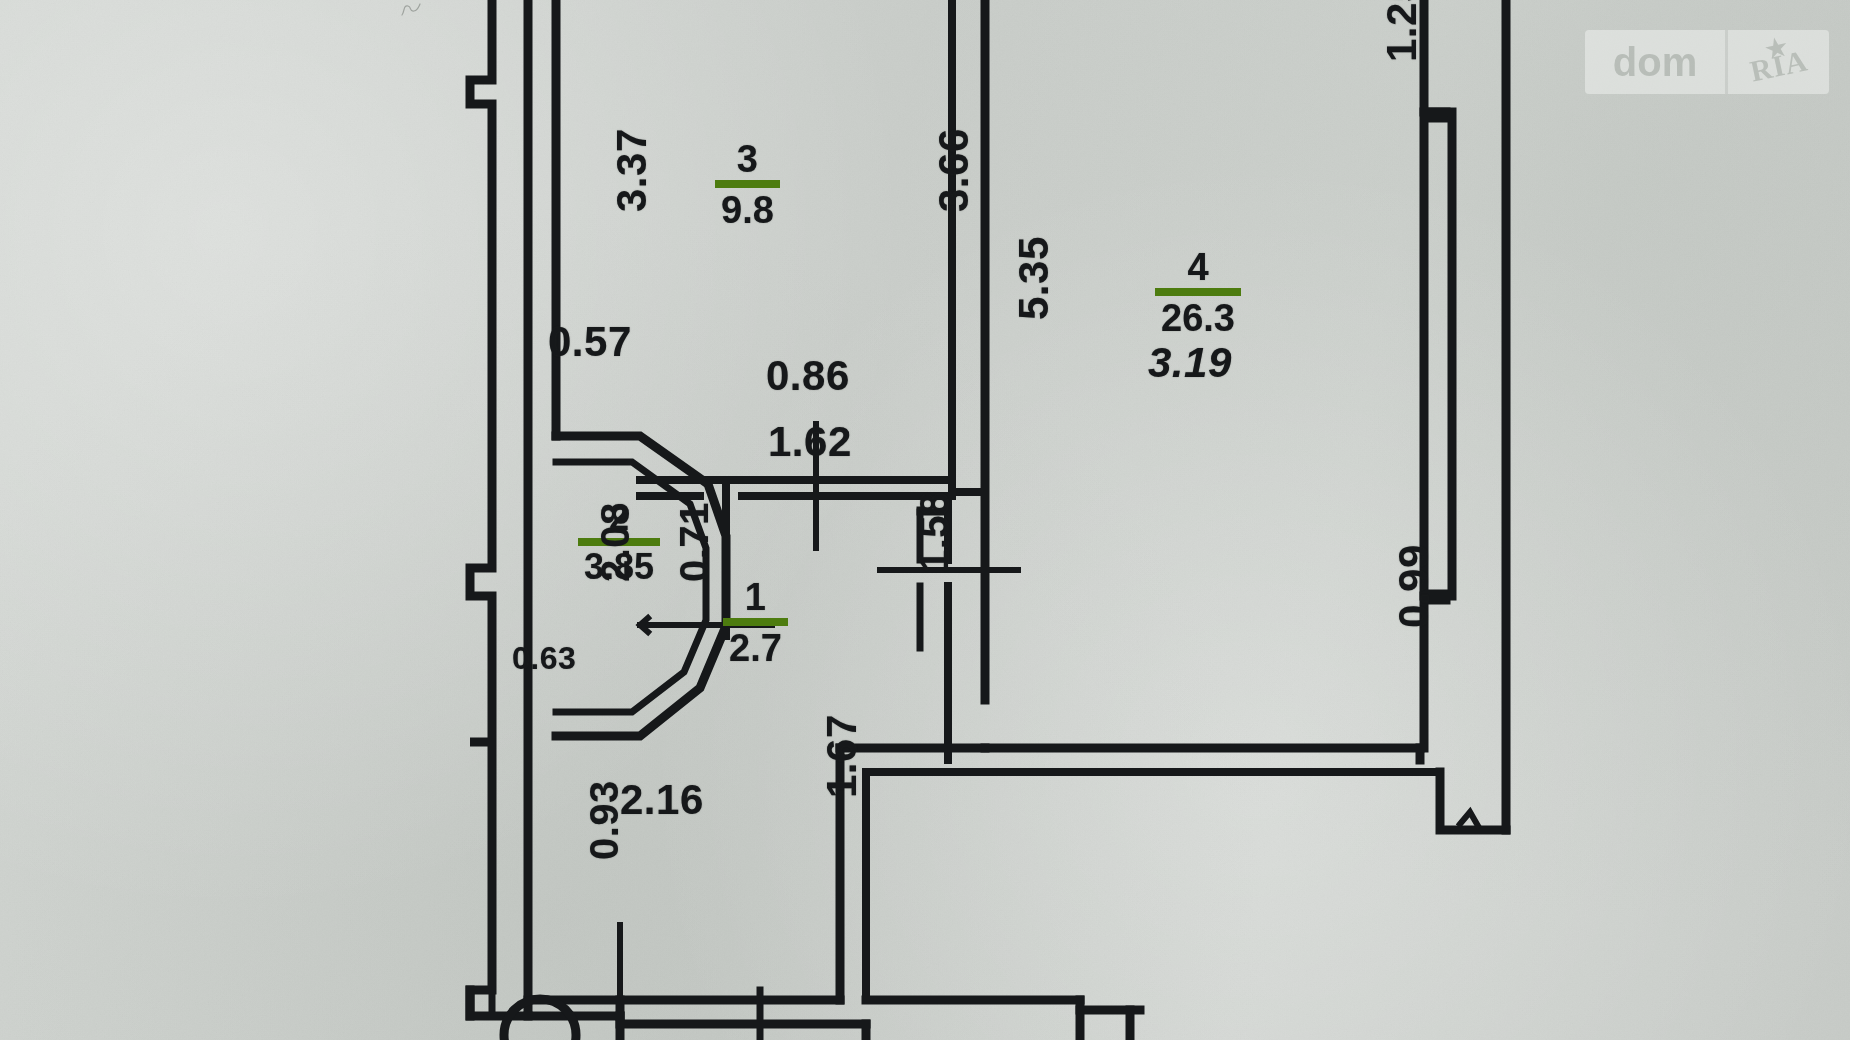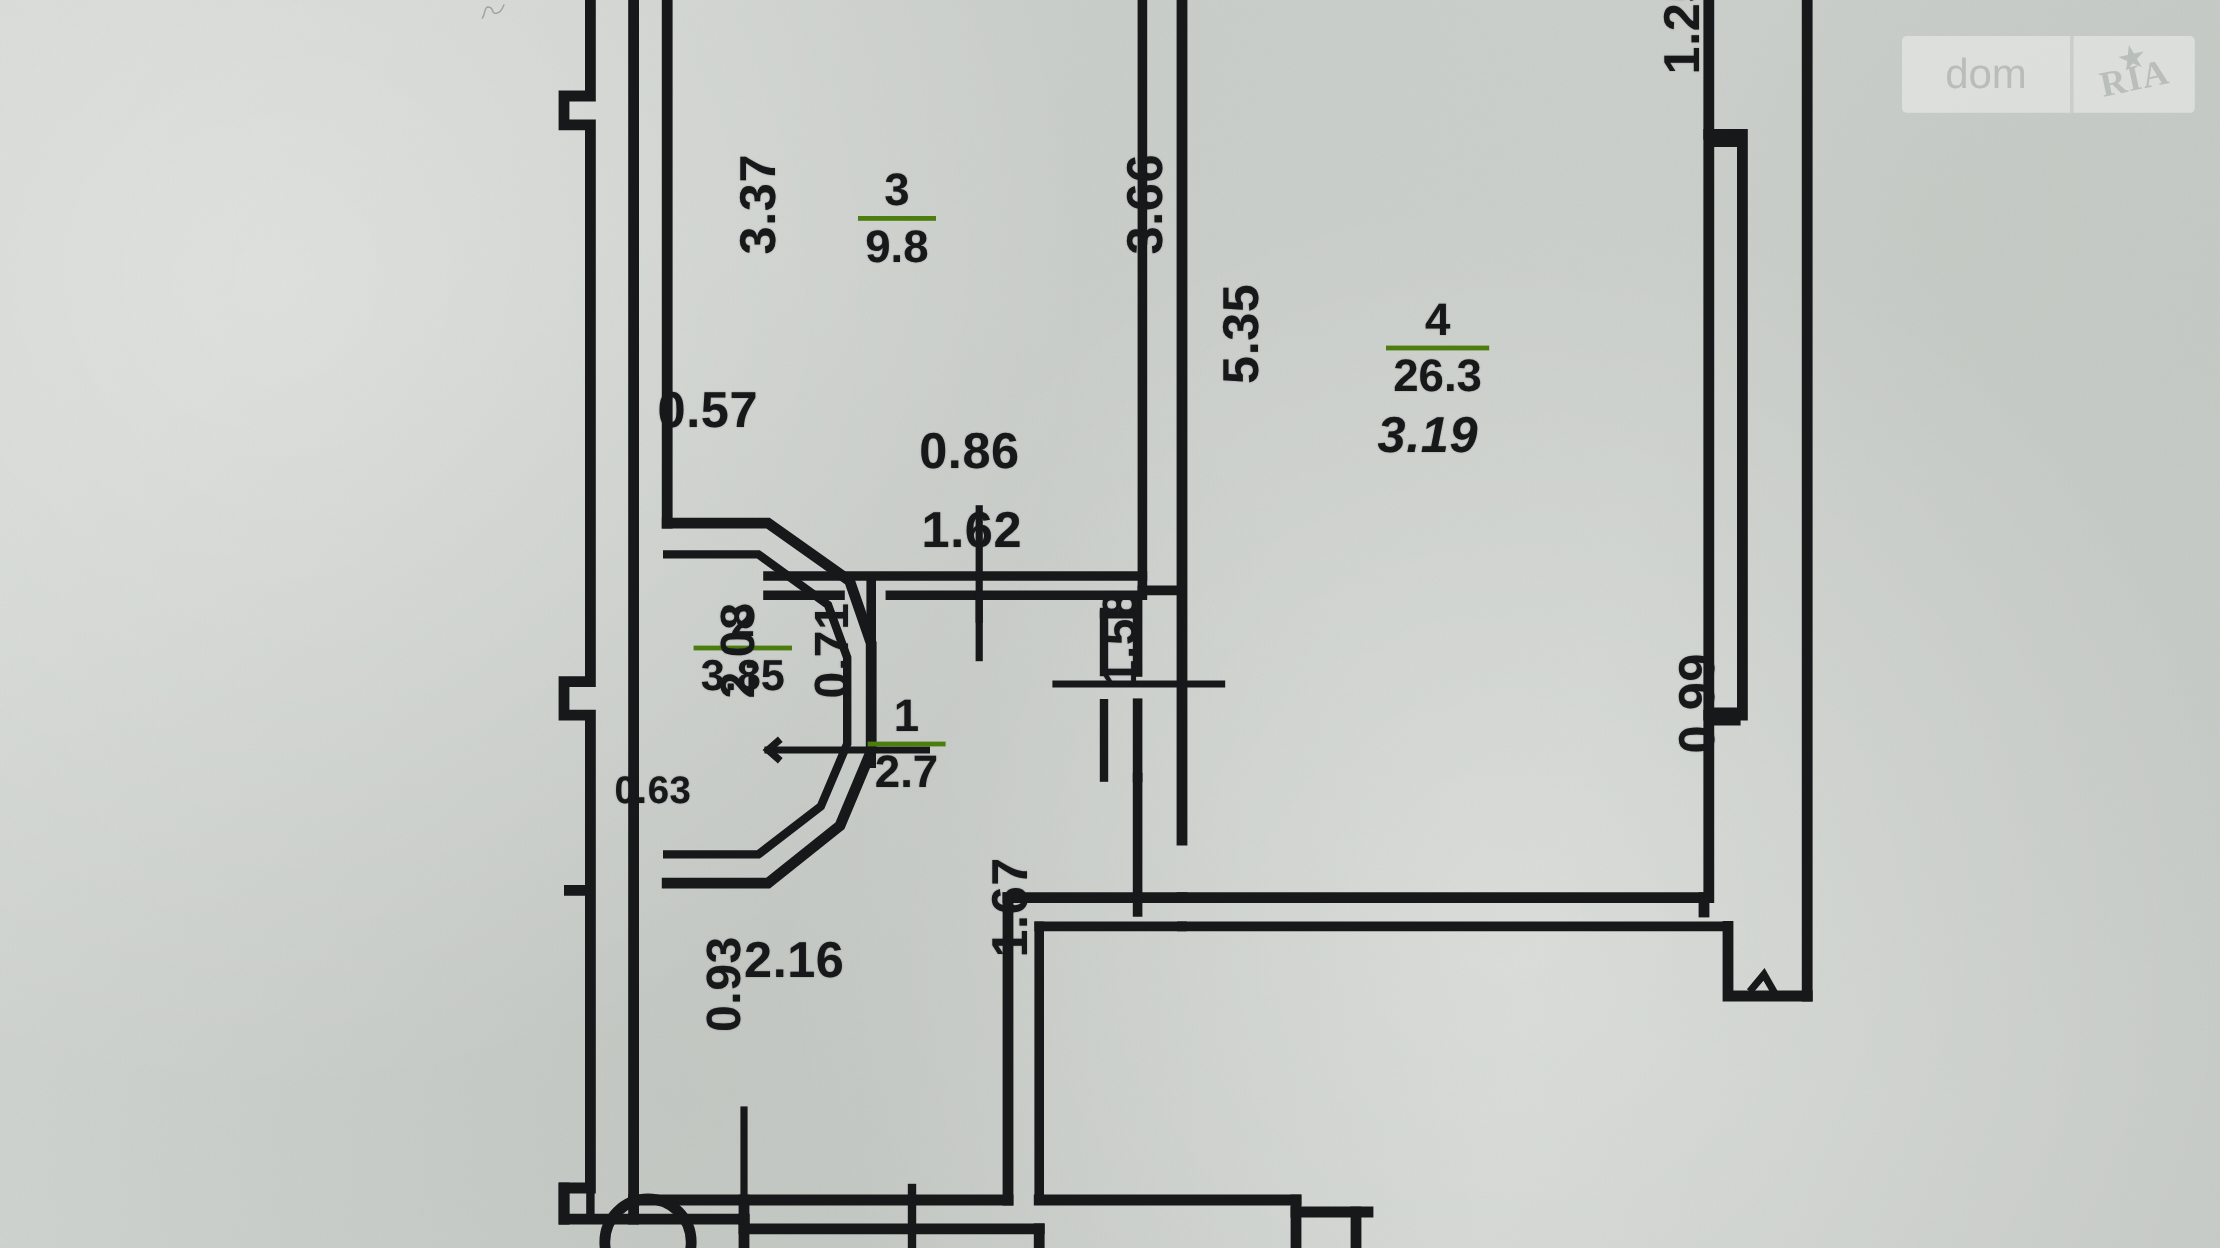--- a/index.html
+++ b/index.html
@@ -62,21 +62,21 @@
     line-height: 1.0;
     white-space: nowrap;
     text-shadow: 0 0 1.2px rgba(40,44,40,.5);
   }
   .roomlabel .num {
     display: block;
     padding: 0 10px 2px 10px;
   }
   .roomlabel .area {
     display: block;
-    border-top: 4px solid #4d7c0f;
+    border-top: 8px solid #4d7c0f;
     padding: 3px 6px 0 6px;
   }
 
   
   #watermark {
     position: absolute;
     left: 1585px;
     top: 30px;
     width: 244px;
     height: 64px;
@@ -86,22 +86,22 @@
     pointer-events: none;
   }
   #wm-dom {
     flex: 0 0 140px;
     background: rgba(244,246,244,.80);
     border-radius: 4px 0 0 4px;
     display: flex;
     align-items: center;
     justify-content: center;
     color: #b0b6b0;
-    font-size: 35px;
-    font-weight: 400;
+    font-size: 40px;
+    font-weight: 700;
     font-family: "Liberation Sans", sans-serif;
   }
   #wm-sep {
     flex: 0 0 3px;
     background: rgba(206,210,206,.9);
   }
   #wm-ria {
     flex: 1 1 auto;
     background: rgba(244,246,244,.80);
     border-radius: 0 4px 4px 0;

